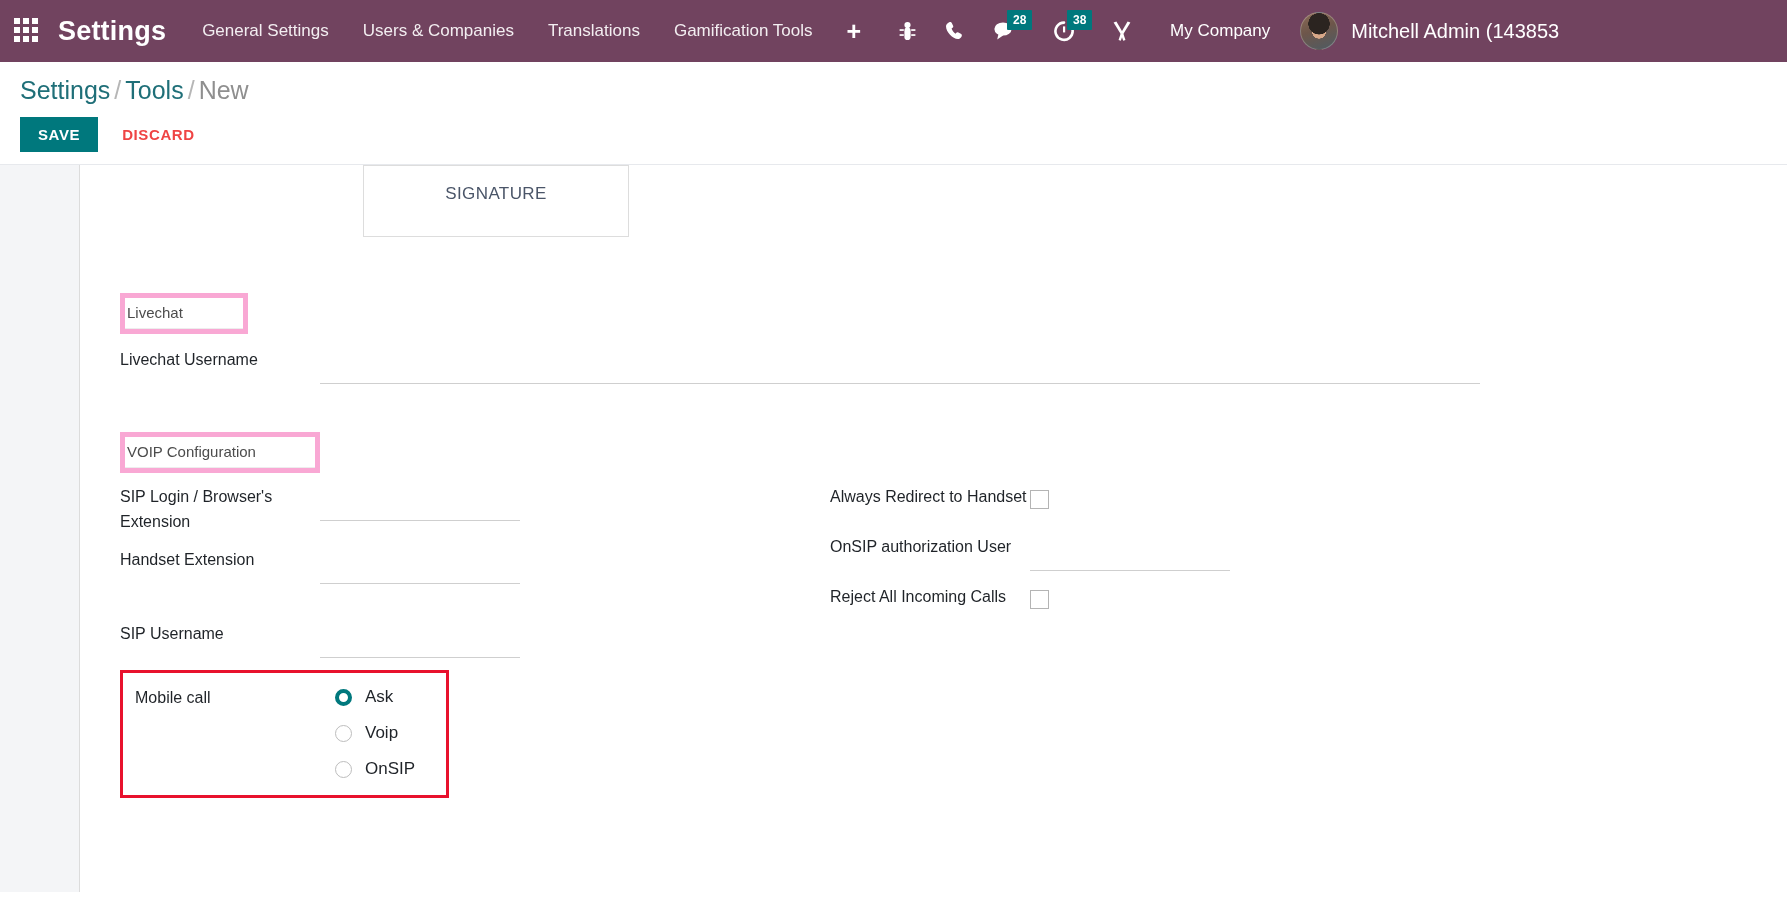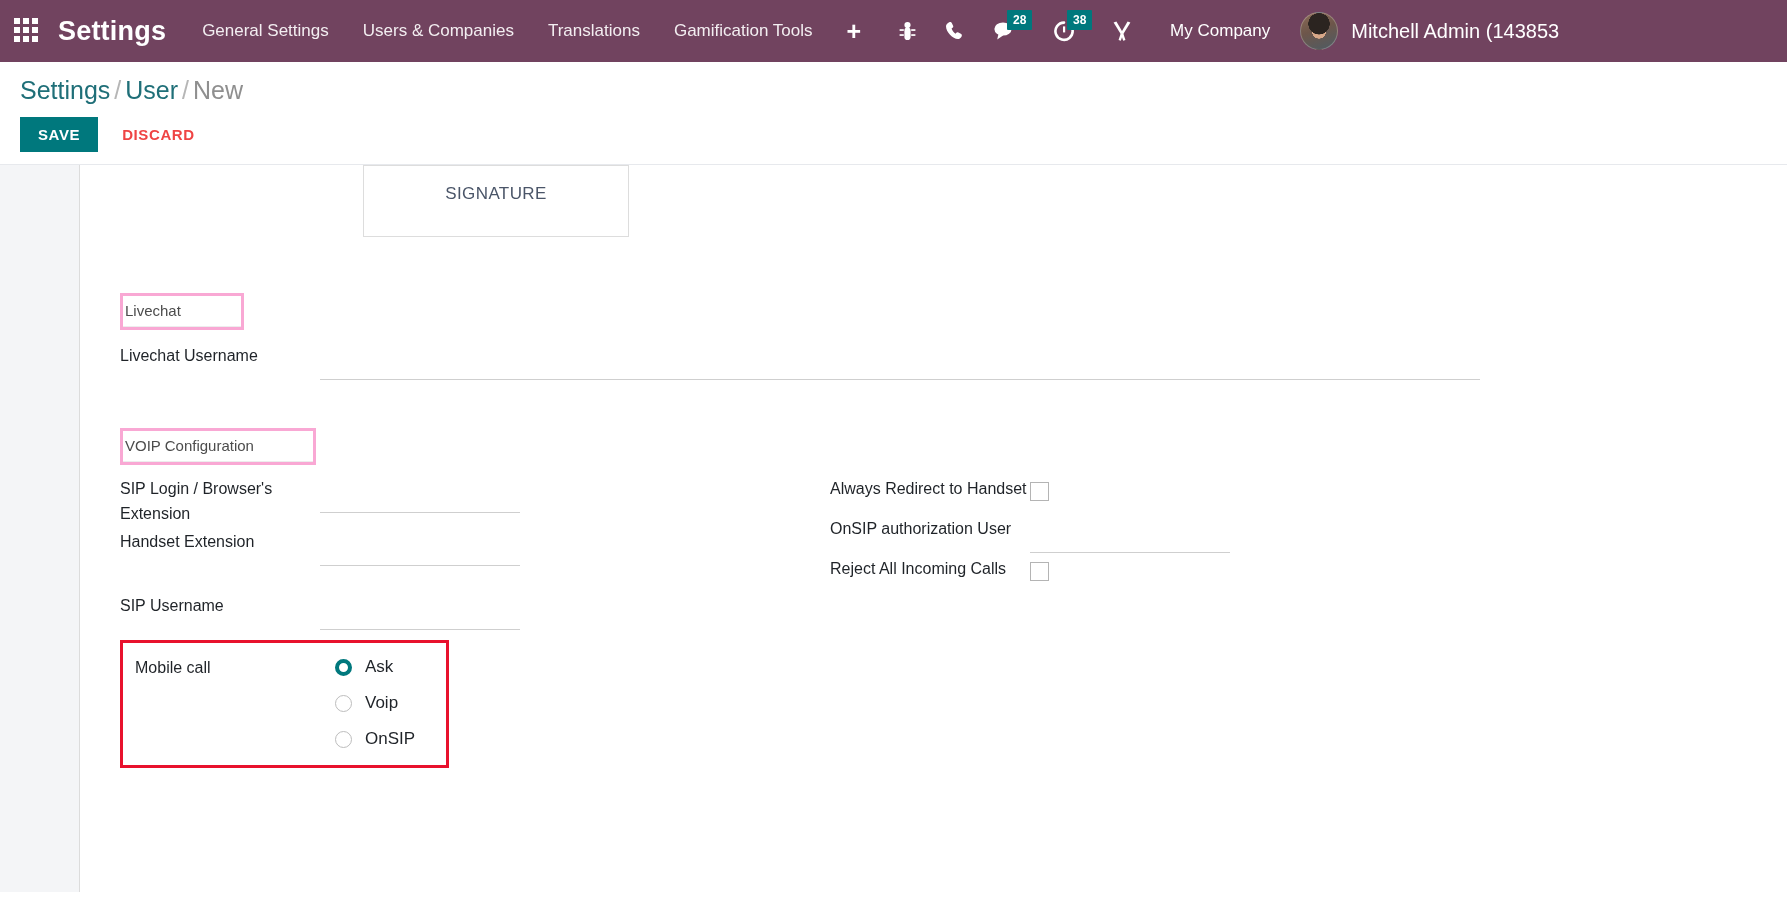--- a/index.html
+++ b/index.html
@@ -166,38 +166,38 @@
   
   .grp-title {
     font-size: 15px;
     color: #4c4c4c;
     padding: 6px 2px 7px 2px;
     border-bottom: 1px solid #ededed;
     display: inline-block;
     min-width: 1360px;
   }
   .annot {
-    border: 3px solid #f9a8d4;
+    border: 5px solid #f9a8d4;
     display: inline-block;
     background: #ffffff;
     position: relative;
   }
 
   .section { margin-top: 0; }
 
   
   .form-cols { display: flex; }
   .col { width: 700px; flex: 0 0 auto; }
   .col.right { margin-left: 10px; }
 
   .fld {
     display: flex;
     align-items: flex-start;
     min-height: 38px;
-    margin-bottom: 2px;
+    margin-bottom: 12px;
   }
   .fld .lbl {
     width: 200px;
     flex: 0 0 auto;
     font-size: 16px;
     color: #1f2328;
     line-height: 25px;
     padding-top: 1px;
   }
   .fld .val { flex: 1 1 auto; padding-top: 14px; }
@@ -340,21 +340,21 @@
   <div class="company">My Company</div>
 
   <div class="user-block">
     <div class="avatar"></div>
     <span class="user-name">Mitchell Admin (143853</span>
   </div>
 </div>
 
 <div class="control-panel">
   <div class="breadcrumb">
-    <a>Settings</a><span class="sep">/</span><a>User</a><span class="sep">/</span><span class="current">New</span>
+    <a>Settings</a><span class="sep">/</span><a>Tools</a><span class="sep">/</span><span class="current">New</span>
   </div>
   <div class="btn-row">
     <button class="btn-save">SAVE</button>
     <button class="btn-discard">DISCARD</button>
   </div>
 </div>
 
 <div class="view-area">
   <div class="left-gutter"></div>
 

